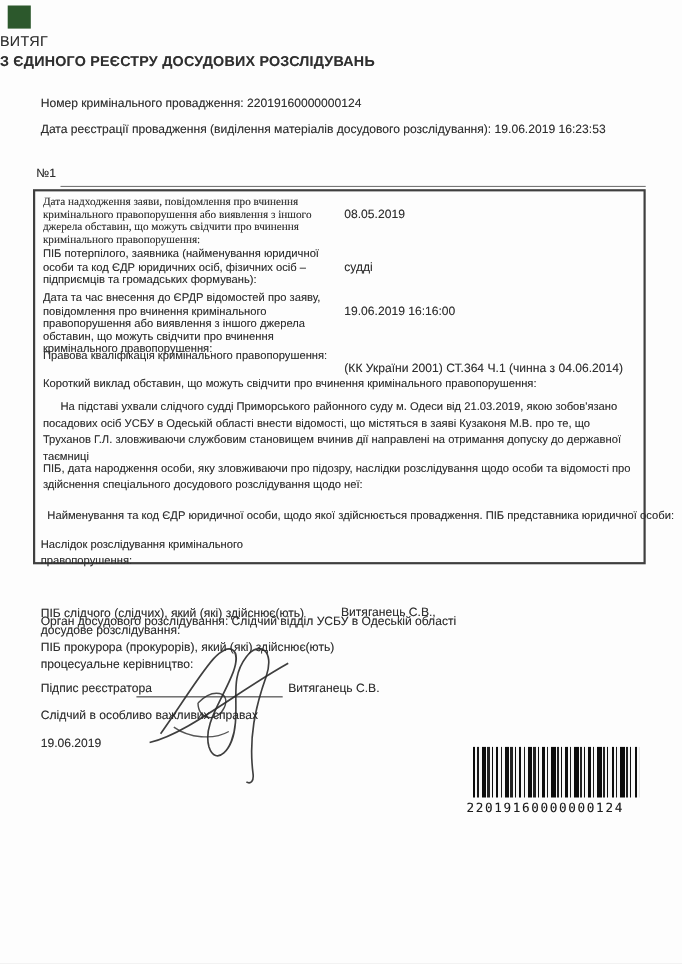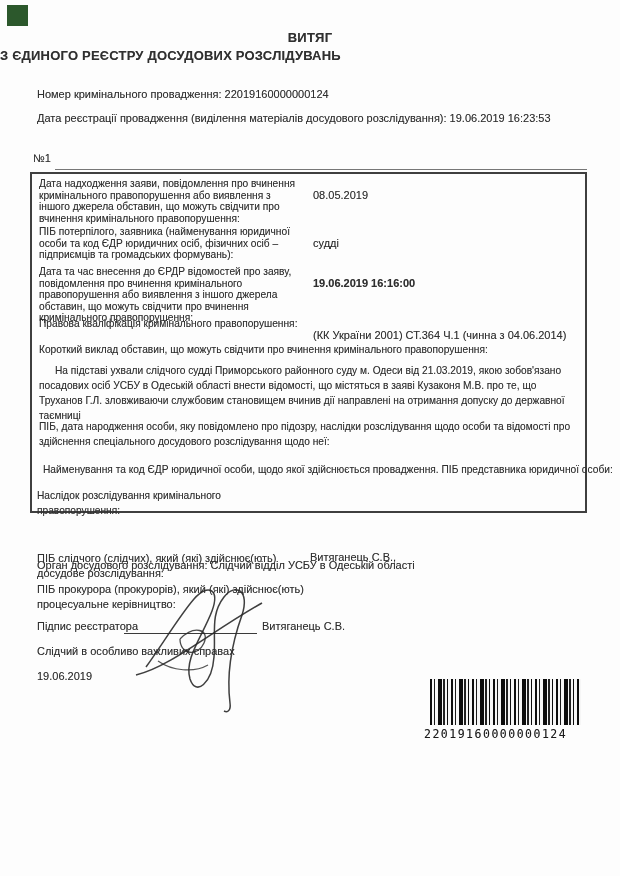--- a/index.html
+++ b/index.html
@@ -8,38 +8,38 @@
     width:620px;height:876px;
     margin:0 auto;
     background:#fdfdfd;
     font-family:"Liberation Sans",sans-serif;
     color:#2f2f2f;
     overflow:hidden;
     text-shadow:0 0 0.6px rgba(70,70,70,.45);
   }
   .abs{position:absolute;}
   .corner-square{left:7px;top:5px;width:21px;height:21px;}
-  .title{left:0;top:30px;width:100%;text-align:center;font-size:13px;font-weight:bold;letter-spacing:.3px;}
+  .title{left:0;top:30px;width:100%;text-align:left;font-size:13px;font-weight:normal;letter-spacing:.3px;}
   .subtitle{left:0;top:48px;width:100%;text-align:left;font-size:13px;font-weight:bold;letter-spacing:.2px;}
   .body-text{font-size:11px;line-height:16px;}
   .case-line{left:37px;top:86px;}
   .reg-line{left:37px;top:110px;width:540px;}
   .record-no{left:33px;top:152px;font-size:11px;}
   .top-rule{left:55px;top:169px;width:532px;height:1px;background:#4a4a4a;opacity:.75;}
   .doc-table{
     left:30px;top:172px;width:557px;height:341px;
     border:2px solid #3f3f3f;
     box-sizing:border-box;
   }
   .cell-label{font-size:10.2px;line-height:11.6px;}
   .cell-value{font-size:11px;line-height:11.6px;margin-top:12px;}
   .para{font-size:10.2px;line-height:15px;}
-  .r1l{left:7px;top:4px;width:264px;}   .r1v{left:281px;top:4px;}
+  .r1l{left:7px;top:4px;width:264px;font-family:Liberation Serif, serif;}   .r1v{left:281px;top:4px;}
   .r2l{left:7px;top:52px;width:264px;}  .r2v{left:281px;top:52px;}
-  .r3l{left:7px;top:92px;width:272px;}  .r3v{left:281px;top:92px;font-weight:bold;}
+  .r3l{left:7px;top:92px;width:272px;}  .r3v{left:281px;top:92px;}
   .r4l{left:7px;top:144px;white-space:nowrap;} .r4v{left:281px;top:144px;white-space:nowrap;}
   .sum-head{left:7px;top:170px;white-space:nowrap;}
   .sum-text{left:7px;top:189px;width:542px;text-indent:16px;}
   .suspect{left:7px;top:245px;width:544px;}
   .legal{left:11px;top:290px;white-space:nowrap;}
   .result{left:5px;top:314px;width:215px;}
   .authority{left:37px;top:525px;margin-top:32px;}
   .inv-label{left:37px;top:551px;width:288px;font-size:11px;line-height:15px;}
   .inv-value{left:310px;top:551px;font-size:11px;}
   .pros-label{left:37px;top:582px;width:292px;font-size:11px;line-height:15px;}
@@ -89,21 +89,21 @@
 
     <div class="abs cell-label r3l">Дата та час внесення до ЄРДР відомостей про заяву, повідомлення про вчинення кримінального правопорушення або виявлення з іншого джерела обставин, що можуть свідчити про вчинення кримінального правопорушення:</div>
     <div class="abs cell-value r3v">19.06.2019 16:16:00</div>
 
     <div class="abs cell-label r4l">Правова кваліфікація кримінального правопорушення:</div>
     <div class="abs cell-value r4v">(КК України 2001) СТ.364 Ч.1 (чинна з 04.06.2014)</div>
 
     <div class="abs cell-label sum-head">Короткий виклад обставин, що можуть свідчити про вчинення кримінального правопорушення:</div>
     <div class="abs para sum-text">На підставі ухвали слідчого судді Приморського районного суду м. Одеси від 21.03.2019, якою зобов'язано посадових осіб УСБУ в Одеській області внести відомості, що містяться в заяві Кузаконя М.В. про те, що Труханов Г.Л. зловживаючи службовим становищем вчинив дії направлені на отримання допуску до державної таємниці</div>
 
-    <div class="abs para suspect">ПІБ, дата народження особи, яку повідомлено про підозру, наслідки розслідування щодо особи та відомості про здійснення спеціального досудового розслідування щодо неї:</div>
+    <div class="abs para suspect">ПІБ, дата народження особи, яку зловживаючи про підозру, наслідки розслідування щодо особи та відомості про здійснення спеціального досудового розслідування щодо неї:</div>
     <div class="abs cell-label legal">Найменування та код ЄДР юридичної особи, щодо якої здійснюється провадження. ПІБ представника юридичної особи:</div>
     <div class="abs para result">Наслідок розслідування кримінального правопорушення:</div>
   </div>
 
   <div class="abs body-text authority">Орган досудового розслідування: Слідчий відділ УСБУ в Одеській області</div>
 
   <div class="abs inv-label">ПІБ слідчого (слідчих), який (які) здійснює(ють) досудове розслідування:</div>
   <div class="abs inv-value">Витяганець С.В.,</div>
 
   <div class="abs pros-label">ПІБ прокурора (прокурорів), який (які) здійснює(ють) процесуальне керівництво:</div>

